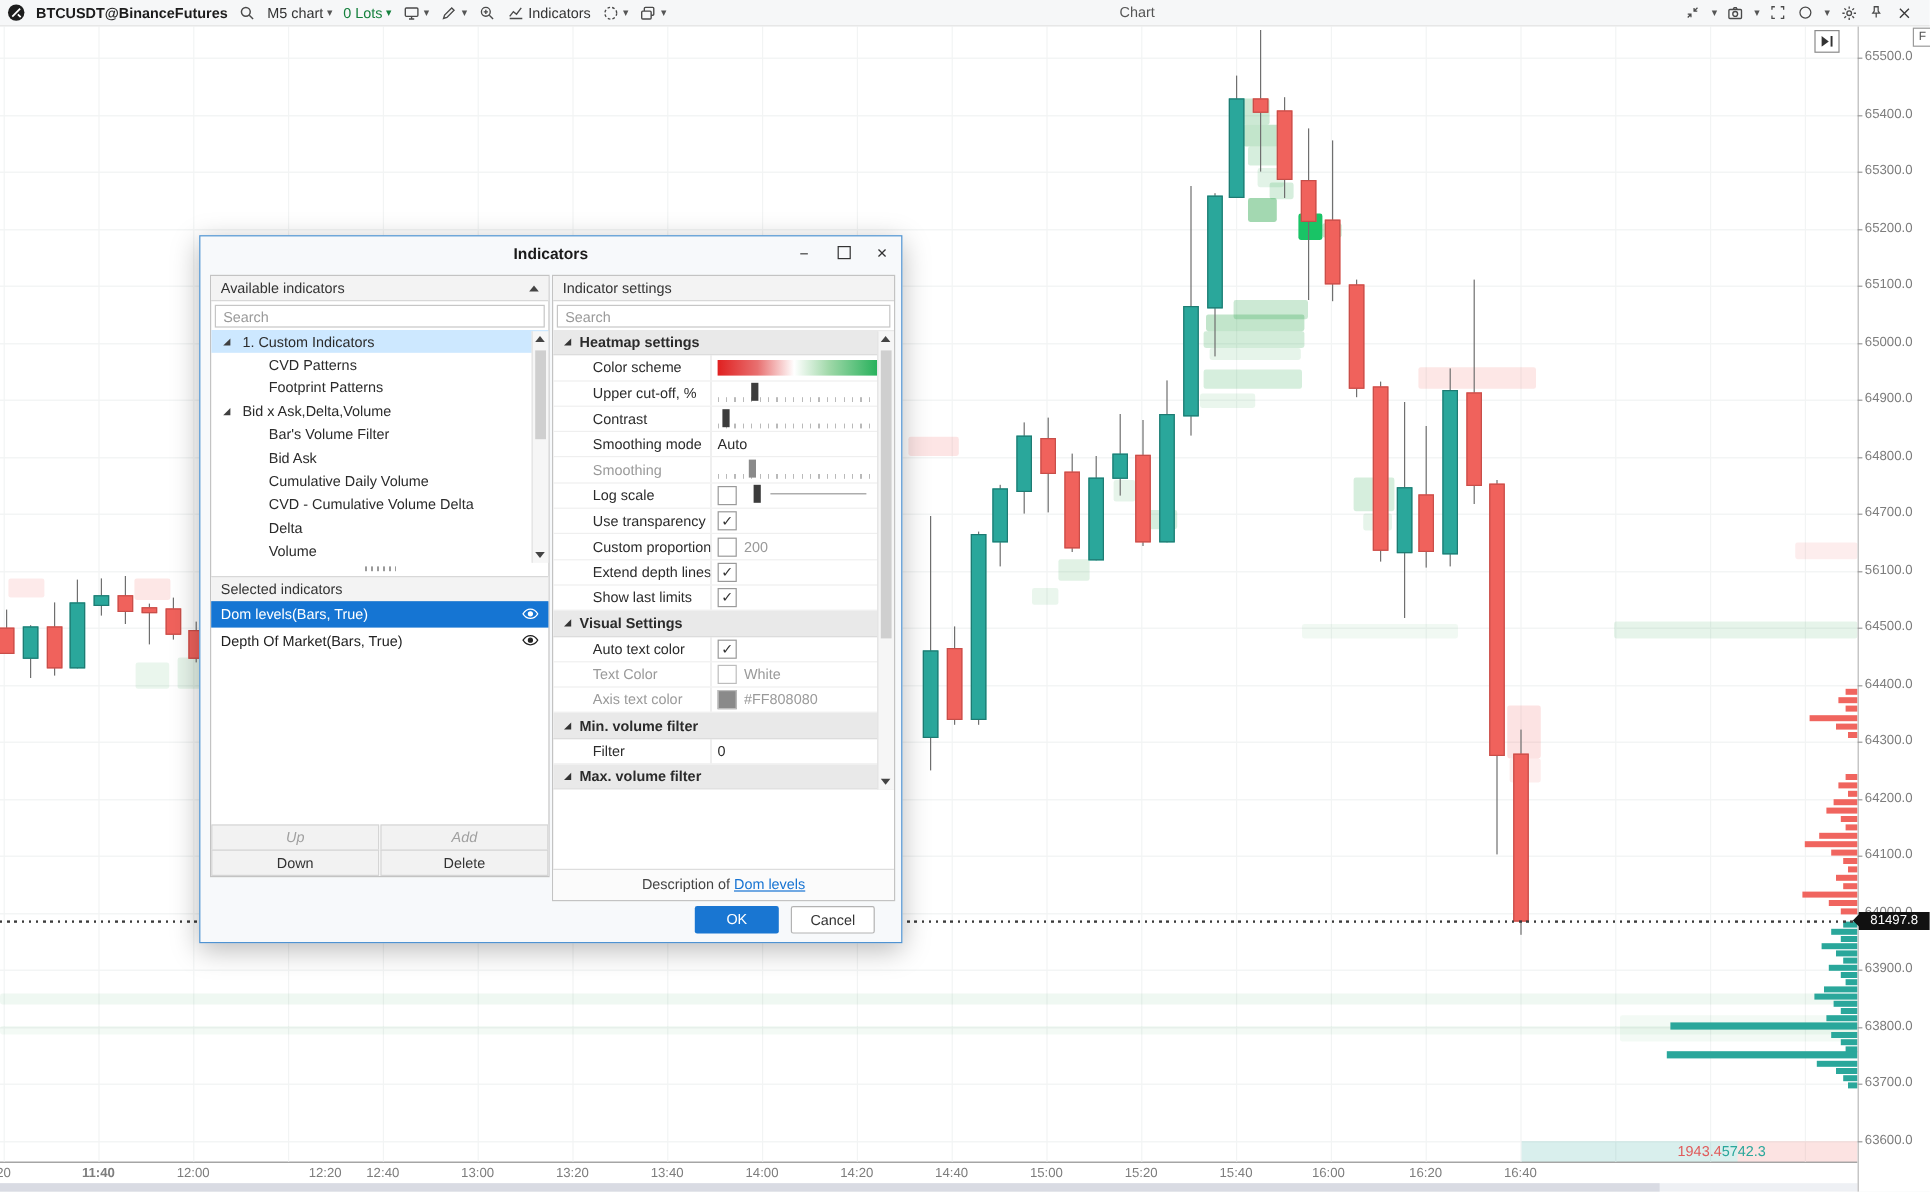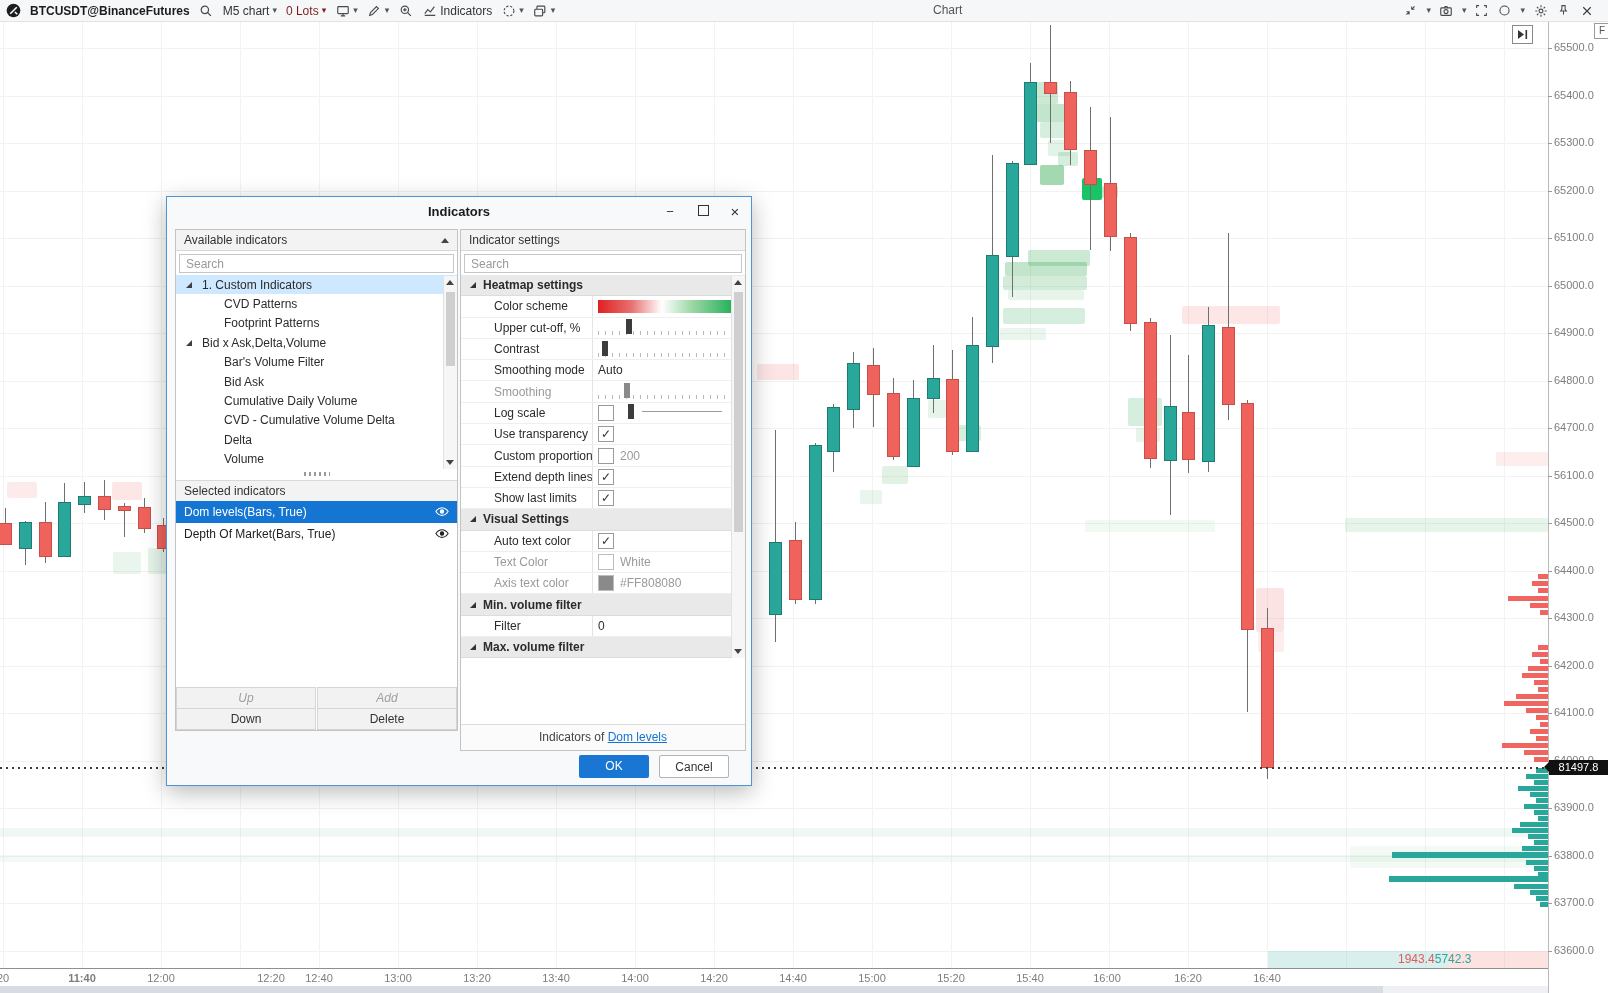--- a/index.html
+++ b/index.html
@@ -5,21 +5,21 @@
   html,body{margin:0;padding:0;background:#fff;width:1608px;height:993px;overflow:hidden;
     font-family:"Liberation Sans",sans-serif;-webkit-font-smoothing:antialiased;}
   #stage{position:absolute;inset:0;width:1608px;height:993px;background:#fff;}
 
   
   #toolbar{position:absolute;left:0;top:0;width:1608px;height:21px;background:#f6f7f8;
     border-bottom:1px solid #e3e3e3;display:flex;align-items:center;font-size:12px;color:#333;z-index:40;}
   .tl{display:flex;align-items:center;gap:9px;padding-left:6px;}
   .titem{display:flex;align-items:center;gap:3px;white-space:nowrap;}
   .caret{font-size:9px;color:#555;line-height:1;}
-  .muted,.muted .caret{color:#7f1d1d;}
+  .muted,.muted .caret{color:#15803d;}
   .sym{font-weight:700;color:#1c1c1c;}
   .icon{display:inline-flex;align-items:center;justify-content:center;width:15px;height:15px;color:#4a4a4a;}
   .icon svg{display:block;}
   #panel-title{position:absolute;left:933px;top:3px;color:#555;}
   .tr-icons{position:absolute;top:0;height:21px;display:flex;align-items:center;gap:8px;right:14px;}
 
   
   #chart{position:absolute;inset:0;z-index:1;}
   .hgrid{position:absolute;left:0;width:1548px;height:1px;background:#f1f3f3;}
   .vgrid{position:absolute;top:22px;width:1px;background:#f2f4f4;}
@@ -718,20 +718,20 @@
             <span class="tri-dr"></span>
             <span class="lab">Max. volume filter</span>
           </div>
         </div>
       <div class="vsb" style="right:0;top:46px;height:382px;">
         <span class="up tri-up"></span>
         <div class="thumb" style="top:16px;height:240px;"></div>
         <span class="dn tri-dn"></span>
       </div>
       <div id="descbar">
-        <span>Indicators of </span><a href="#">Dom levels</a>
+        <span>Description of </span><a href="#">Dom levels</a>
       </div>
     </div>
 
     <div class="dlgbtn" id="okbtn">OK</div>
     <div class="dlgbtn" id="cancelbtn">Cancel</div>
   </div>
 </div>
 
 </body></html>

